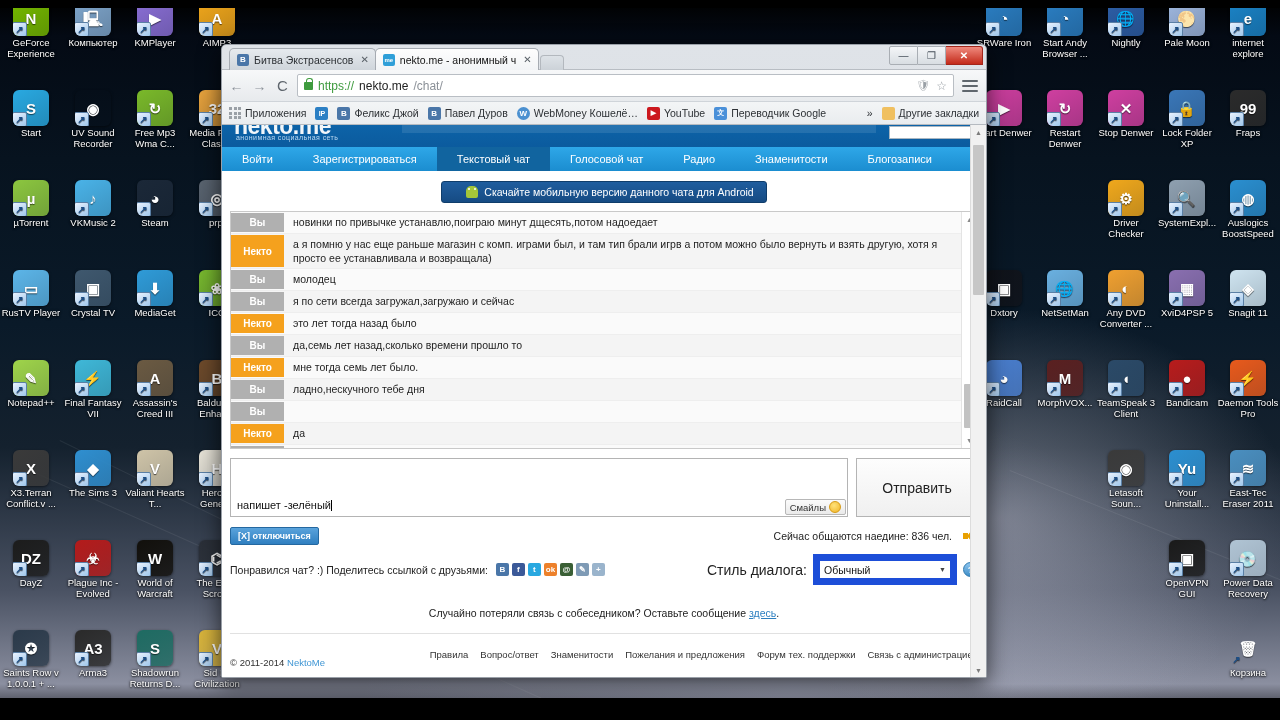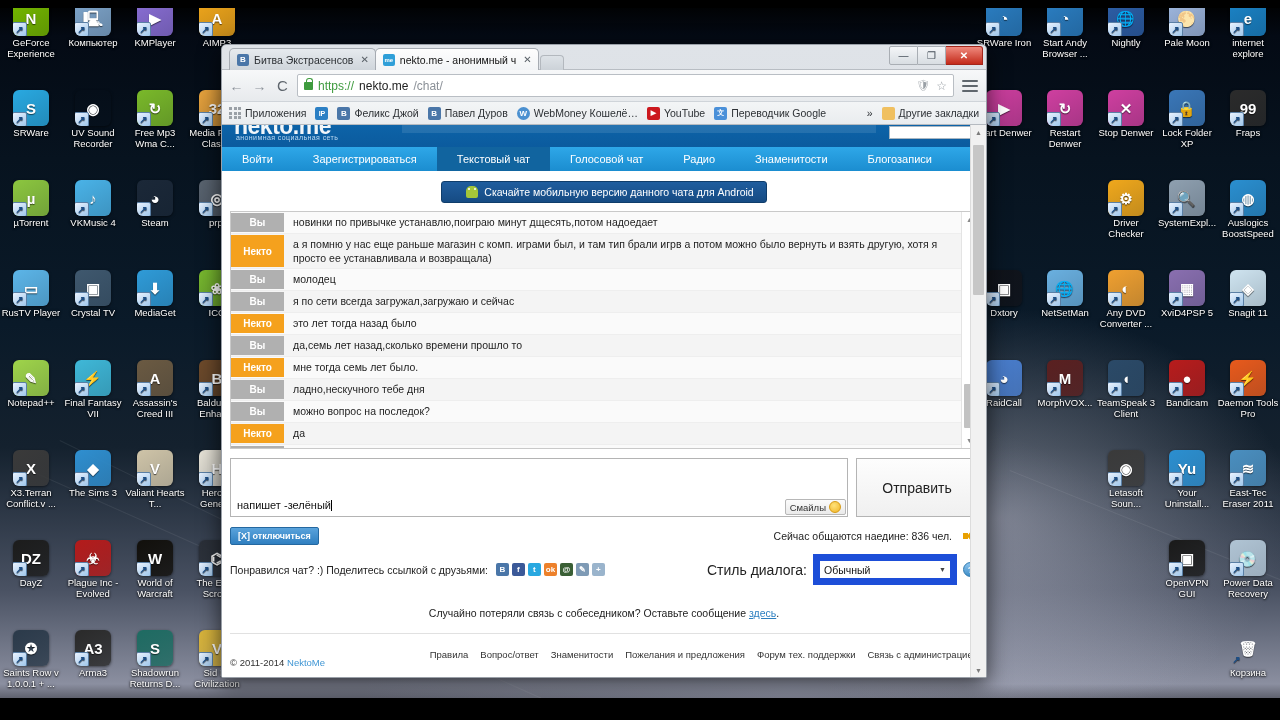--- a/index.html
+++ b/index.html
@@ -267,41 +267,41 @@
       <div class="dicon">
         <div class="glyph" style="background: linear-gradient(150deg, rgb(138, 111, 214), rgba(138, 111, 214, 0.8));">▶<span class="arr">↗</span></div>
         <div class="lbl">KMPlayer</div>
       </div>
       <div class="dicon">
         <div class="glyph" style="background: linear-gradient(150deg, rgb(240, 167, 28), rgba(240, 167, 28, 0.8));">A<span class="arr">↗</span></div>
         <div class="lbl">AIMP3</div>
       </div>
       <div class="dicon">
         <div class="glyph" style="background: linear-gradient(150deg, rgb(41, 169, 225), rgba(41, 169, 225, 0.8));">S<span class="arr">↗</span></div>
-        <div class="lbl">SRWare</div>
+        <div class="lbl">Start</div>
       </div>
       <div class="dicon">
         <div class="glyph">◉<span class="arr">↗</span></div>
         <div class="lbl">UV Sound Recorder</div>
       </div>
       <div class="dicon">
         <div class="glyph" style="background: linear-gradient(150deg, rgb(122, 185, 42), rgba(122, 185, 42, 0.8));">↻<span class="arr">↗</span></div>
         <div class="lbl">Free Mp3 Wma C...</div>
       </div>
       <div class="dicon">
         <div class="glyph" style="background: linear-gradient(150deg, rgb(232, 163, 61), rgba(232, 163, 61, 0.8));">32<span class="arr">↗</span></div>
         <div class="lbl">Media Player Classic</div>
       </div>
       <div class="dicon">
         <div class="glyph" style="background: linear-gradient(150deg, rgb(140, 198, 63), rgba(140, 198, 63, 0.8));">µ<span class="arr">↗</span></div>
         <div class="lbl">µTorrent</div>
       </div>
       <div class="dicon">
         <div class="glyph" style="background: linear-gradient(150deg, rgb(74, 179, 232), rgba(74, 179, 232, 0.8));">♪<span class="arr">↗</span></div>
-        <div class="lbl">VKMusic 4</div>
+        <div class="lbl">VKMusic 2</div>
       </div>
       <div class="dicon">
         <div class="glyph" style="background: linear-gradient(150deg, rgb(27, 40, 56), rgba(27, 40, 56, 0.8));">◕<span class="arr">↗</span></div>
         <div class="lbl">Steam</div>
       </div>
       <div class="dicon">
         <div class="glyph" style="background: linear-gradient(150deg, rgb(90, 100, 112), rgba(90, 100, 112, 0.8));">◎<span class="arr">↗</span></div>
         <div class="lbl">prpl</div>
       </div>
       <div class="dicon">
@@ -665,21 +665,20 @@
               <div class="msg">
                 <div class="who nekto">Некто</div>
                 <div class="txt">мне тогда семь лет было.</div>
               </div>
               <div class="msg">
                 <div class="who you">Вы</div>
                 <div class="txt">ладно,нескучного тебе дня</div>
               </div>
               <div class="msg">
                 <div class="who you">Вы</div>
-                <div class="txt">можно вопрос на последок?</div>
               </div>
               <div class="msg">
                 <div class="who nekto">Некто</div>
                 <div class="txt">да</div>
               </div>
               <div class="msg">
                 <div class="who you">Вы</div>
                 <div class="txt">я незнаю какой цвет фильтром наложить на фото,посоветуй тёмный или зелёный,красный,бежевый,оранжевый</div>
               </div>
             </div>

